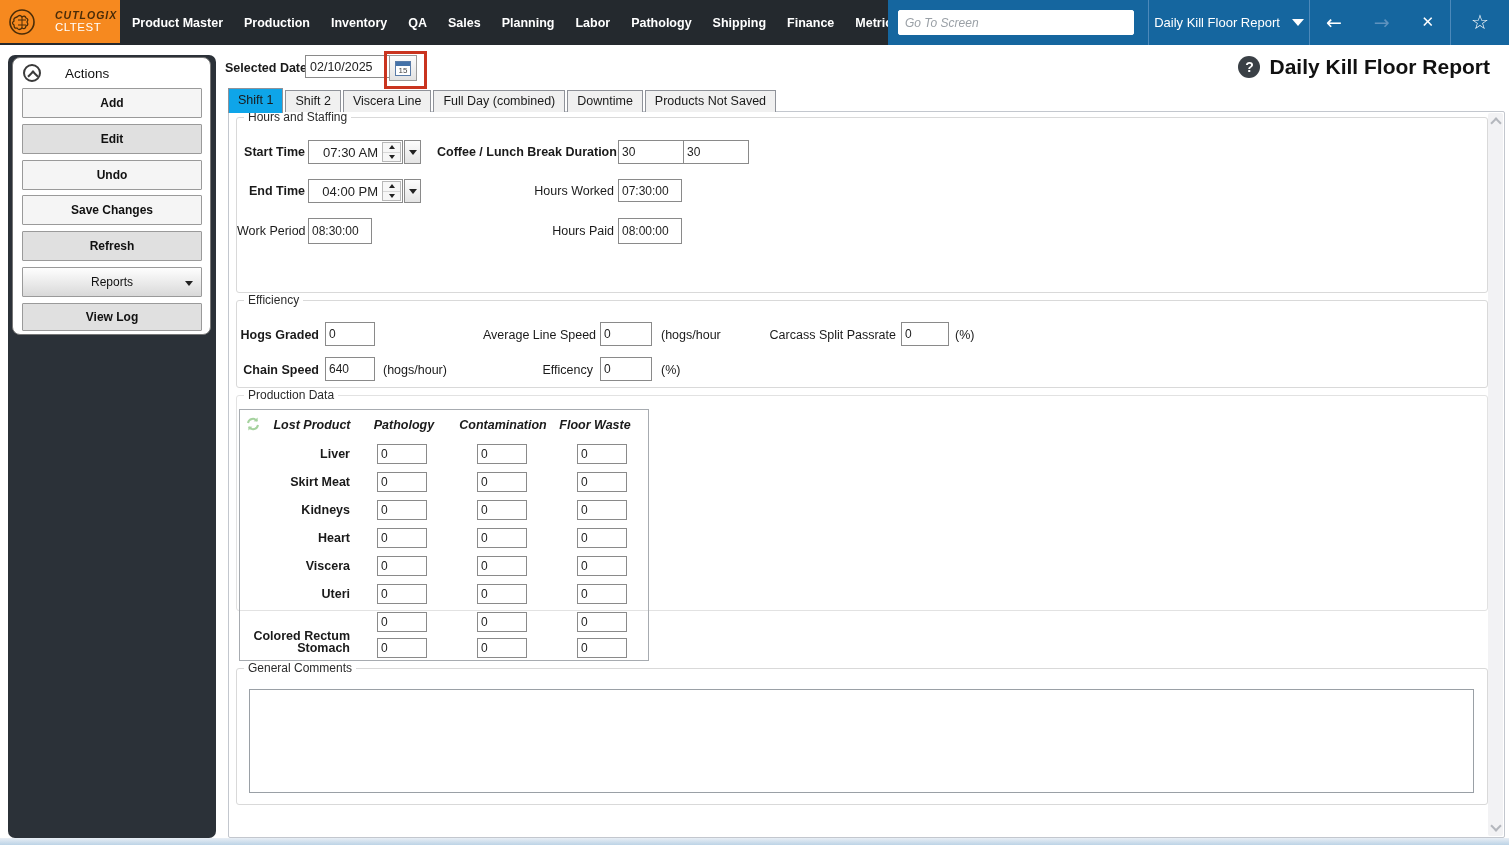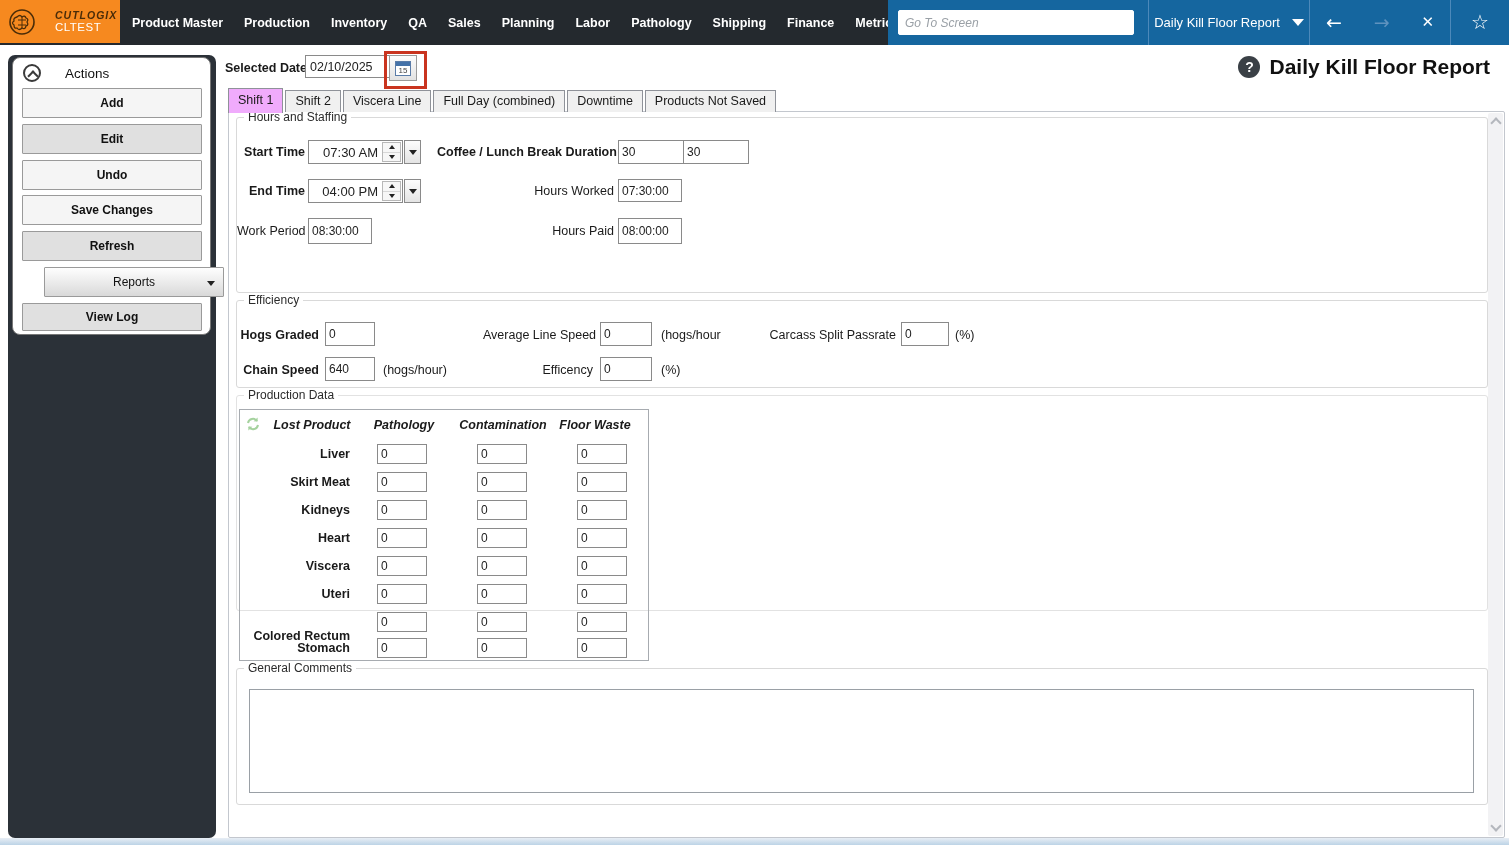--- a/index.html
+++ b/index.html
@@ -58,21 +58,21 @@
   .red-box{position:absolute;left:384px;top:51px;width:37px;height:32px;border:3px solid #c9341f;pointer-events:none;}
   .page-title{position:absolute;right:19px;top:55px;display:flex;align-items:center;gap:9px;}
   .q-circle{width:22px;height:22px;border-radius:50%;background:#3a4046;color:#fff;font-weight:bold;font-size:14px;
             display:flex;align-items:center;justify-content:center;}
   .page-title-txt{font-size:21px;font-weight:bold;color:#111;}
 
   
   .tabs{position:absolute;left:228px;top:90px;display:flex;z-index:3;}
   .tab{border:1px solid #8f9299;border-bottom:none;background:#f0f0f0;padding:3px 9px 4px;font-size:12.5px;
        margin-right:2px;cursor:pointer;white-space:nowrap;}
-  .tab.active{background:#f0abfc;padding-top:4px;margin-top:-2px;margin-bottom:-1px;z-index:4;position:relative;}
+  .tab.active{background:#0ea5e9;padding-top:4px;margin-top:-2px;margin-bottom:-1px;z-index:4;position:relative;}
   .content-panel{position:absolute;left:228px;top:111px;width:1277px;height:727px;border:1px solid #c3c7ce;
                  background:#ffffff;box-sizing:border-box;border-radius:0 2px 2px 2px;}
   .scrollbar{position:absolute;right:1px;top:1px;width:15px;height:723px;background:#f2f2f4;border-radius:2px;}
   .sb-chev{position:absolute;left:4px;width:6px;height:6px;border-top:2px solid #b4b7bd;border-left:2px solid #b4b7bd;}
   .sb-up{top:6px;transform:rotate(45deg);}
   .sb-dn{bottom:6px;transform:rotate(225deg);}
 
   
   .fieldset{position:absolute;border:1px solid #d9d9d9;border-radius:3px;background:#fff;box-sizing:border-box;}
   .legend{position:absolute;top:-8px;left:7px;background:#ffffff;padding:0 4px;font-size:12px;color:#2b2b2b;}
@@ -162,21 +162,21 @@
       <span class="circle-chev">
           <span class="chev-up"></span>
         </span>
       <span class="actions-title">Actions</span>
     </div>
     <button class="act-btn v-light" style="top:30px;">Add</button>
     <button class="act-btn v-gray" style="top:66px;">Edit</button>
     <button class="act-btn v-light" style="top:102px;">Undo</button>
     <button class="act-btn v-light" style="top:137px;">Save Changes</button>
     <button class="act-btn v-gray" style="top:173px;">Refresh</button>
-    <button class="act-btn v-grad" style="top:209px;margin-left:22px;">
+    <button class="act-btn v-grad" style="top:209px;">
       <span>Reports</span>
       <span class="dd-arrow"></span>
     </button>
     <button class="act-btn v-gray" style="top:245px;height:28px;">View Log</button>
   </div>
 </div>
 
 <div class="lbl b abs sel-date-lbl">Selected Date</div>
 <input class="date-input" value="02/10/2025" style="">
 <div class="cal-btn">

